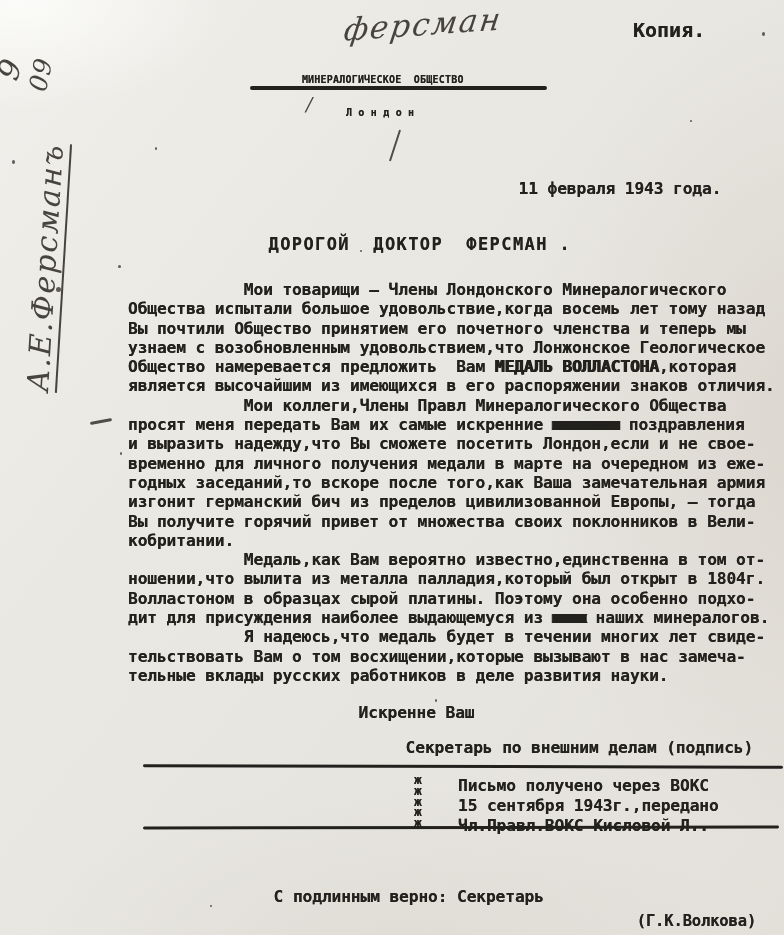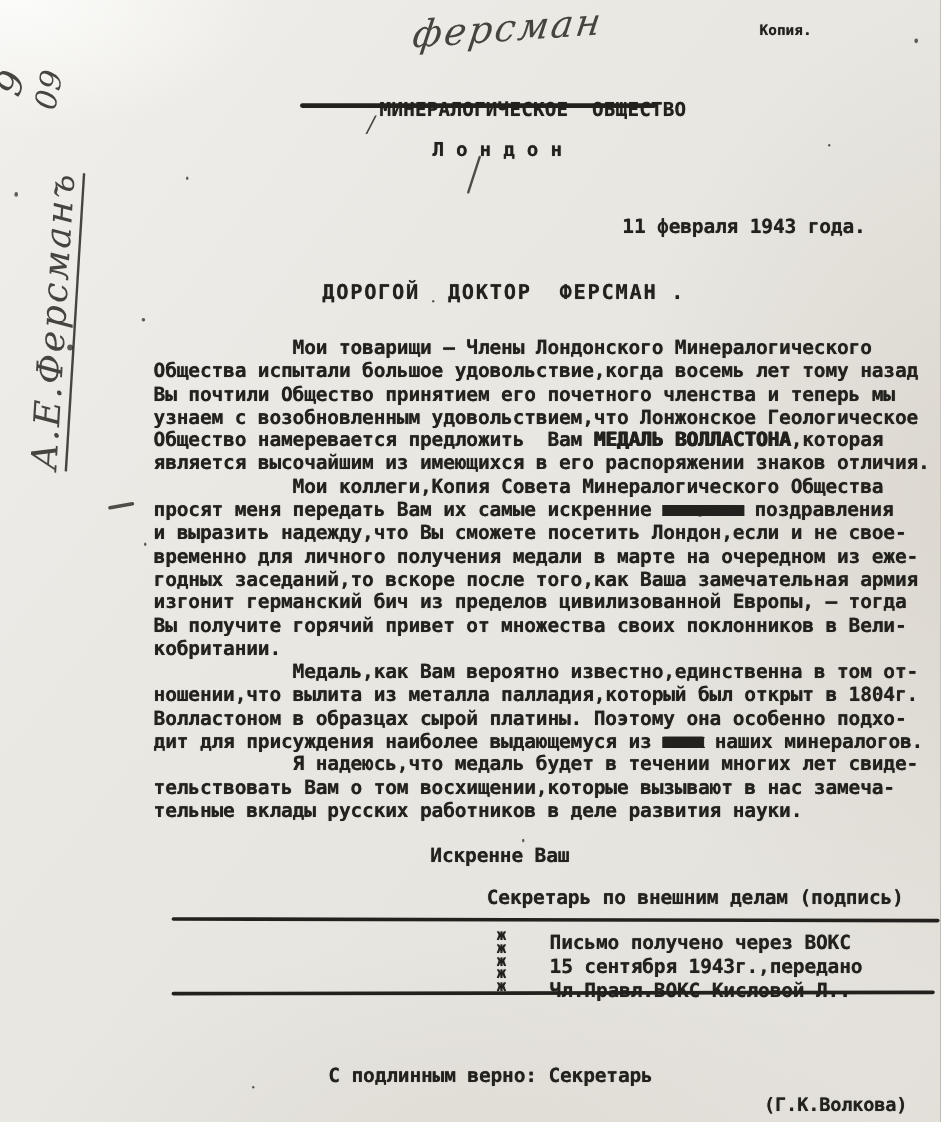--- a/index.html
+++ b/index.html
@@ -9,21 +9,21 @@
     color:#23211d;
     background:
       radial-gradient(ellipse 300px 160px at 2% 0%, rgba(252,252,250,.95) 0%, rgba(252,252,250,0) 70%),
       radial-gradient(ellipse 500px 700px at 104% 45%, rgba(216,211,202,.75) 0%, rgba(216,211,202,0) 60%),
       radial-gradient(ellipse 600px 300px at 50% 103%, rgba(219,215,207,.6) 0%, rgba(219,215,207,0) 60%),
       linear-gradient(128deg,#f0efeb 0%,#eae8e3 35%,#e7e5e0 65%,#e3e0da 100%);
   }
   .typed{font-weight:bold;text-shadow:0 0 .6px rgba(35,32,28,.75);}
   .line{white-space:pre;font-size:16.3px;line-height:19.3px;letter-spacing:-.15px;}
   .abs{position:absolute;}
-  .title{font-size:16px;letter-spacing:.2px;white-space:pre;}
+  .title{font-size:10px;letter-spacing:.2px;white-space:pre;}
   .rule{position:absolute;background:#23211e;border-radius:2px;}
   .handwr{font-family:"DejaVu Serif","Liberation Serif",serif;font-style:italic;color:rgba(48,44,40,.88);}
   .overstruck{text-decoration:line-through;text-decoration-thickness:9px;letter-spacing:-1.5px;
               text-shadow:.8px 0 currentColor,-.8px 0 currentColor;}
   .emphasis{text-shadow:.7px 0 currentColor,-.3px 0 currentColor;}
   .speck{position:absolute;background:rgba(38,35,31,.72);border-radius:50%;}
   .footer-col .line{line-height:20px;}
   .sep-col div{font-size:13px;line-height:10.8px;font-weight:bold;letter-spacing:-1px;}
   .scratch{position:absolute;width:2px;background:rgba(40,37,33,.8);border-radius:1px;}
 </style>
@@ -39,21 +39,21 @@
     <span>09</span>
   </div>
   <div class="abs handwr" style="left:-105px;top:250px;width:300px;text-align:center;font-size:30px;letter-spacing:2px;
               transform:rotate(-86.5deg);text-decoration:underline;text-decoration-thickness:2px;text-underline-offset:7px;">
     <span>А.Е.Ферсманъ</span>
   </div>
   <div class="abs handwr" style="left:344px;top:6px;font-size:31px;transform:rotate(-4deg) skewX(-12deg);letter-spacing:2px;">
     <span>ферсман</span>
   </div>
 
-  <div class="abs typed" style="left:633px;top:18px;font-size:12px;">
+  <div class="abs typed" style="left:633px;top:18px;font-size:20px;">
     <span>Копия.</span>
   </div>
 
   <div class="abs typed title" style="left:277px;top:63px;">
     <span>МИНЕРАЛОГИЧЕСКОЕ  ОБЩЕСТВО</span>
   </div>
   <div class="rule" style="left:250px;top:86px;width:297px;height:4px;"></div>
   <div class="abs handwr" style="left:306px;top:93px;font-size:19px;">
     <span>/</span>
   </div>
@@ -72,21 +72,21 @@
   <div class="abs" style="left:128px;top:280px;width:652px;">
       <div>
         <div class="line typed">            Мои товарищи – Члены Лондонского Минералогического</div>
         <div class="line typed">Общества испытали большое удовольствие,когда восемь лет тому назад</div>
         <div class="line typed">Вы почтили Общество принятием его почетного членства и теперь мы</div>
         <div class="line typed">узнаем с возобновленным удовольствием,что Лонжонское Геологическое</div>
         <div class="line typed"><span>Общество намеревается предложить  Вам </span><span class="emphasis">МЕДАЛЬ ВОЛЛАСТОНА</span><span>,которая</span></div>
         <div class="line typed">является высочайшим из имеющихся в его распоряжении знаков отличия.</div>
       </div>
       <div>
-        <div class="line typed">            Мои коллеги,Копия Совета Минералогического Общества</div>
+        <div class="line typed">            Мои коллеги,Члены Правл Минералогического Общества</div>
         <div class="line typed"><span>просят меня передать Вам их самые искренние </span><span class="overstruck">жижеляии</span><span> поздравления</span></div>
         <div class="line typed">и выразить надежду,что Вы сможете посетить Лондон,если и не свое-</div>
         <div class="line typed">временно для личного получения медали в марте на очередном из еже-</div>
         <div class="line typed">годных заседаний,то вскоре после того,как Ваша замечательная армия</div>
         <div class="line typed">изгонит германский бич из пределов цивилизованной Европы, – тогда</div>
         <div class="line typed">Вы получите горячий привет от множества своих поклонников в Вели-</div>
         <div class="line typed">кобритании.</div>
       </div>
       <div>
         <div class="line typed">            Медаль,как Вам вероятно известно,единственна в том от-</div>

